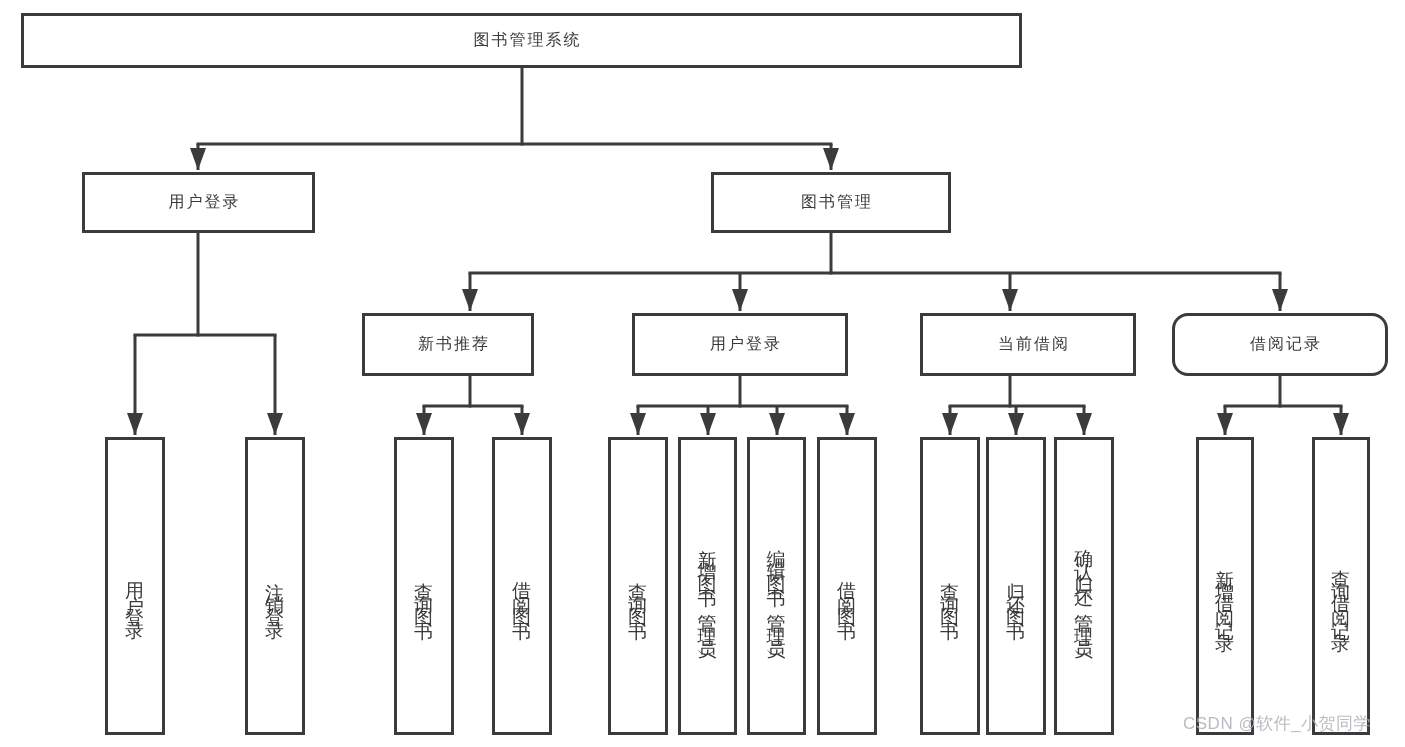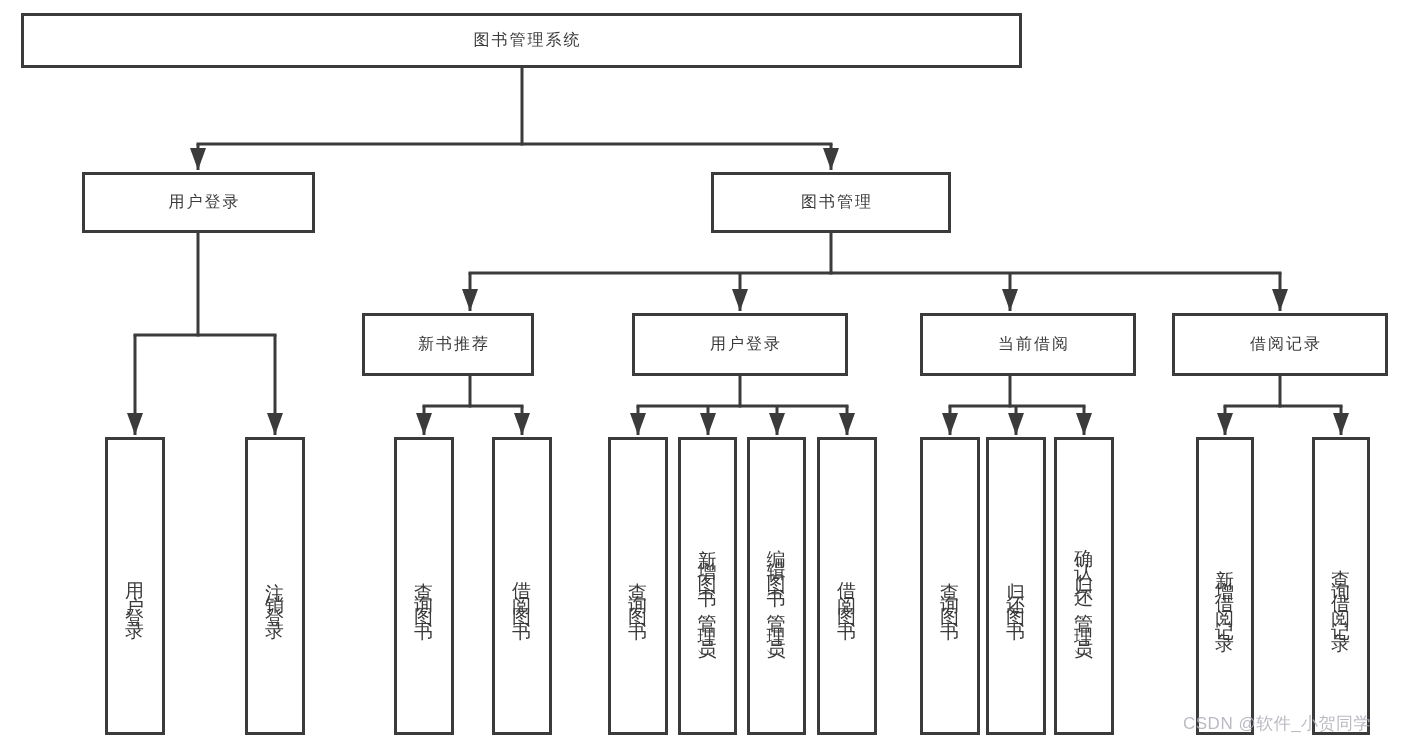--- a/index.html
+++ b/index.html
@@ -47,21 +47,21 @@
     white-space:nowrap;
     margin-bottom:-13px;
   }
   
   #n-root{left:21px;top:13px;width:1001px;height:55px;}
   #n-login{left:82px;top:172px;width:233px;height:61px;}
   #n-mgmt{left:711px;top:172px;width:240px;height:61px;}
   #n-l3-0{left:362px;top:313px;width:172px;height:63px;}
   #n-l3-1{left:632px;top:313px;width:216px;height:63px;}
   #n-l3-2{left:920px;top:313px;width:216px;height:63px;}
-  #n-l3-3{left:1172px;top:313px;width:216px;height:63px;}
+  #n-l3-3{left:1172px;top:313px;width:216px;height:63px;border-radius:16px;}
   #lf-0{left:105px;}
   #lf-1{left:245px;}
   #lf-2{left:394px;}
   #lf-3{left:492px;}
   #lf-4{left:608px;}
   #lf-5{left:678px;width:59px;}
   #lf-6{left:747px;width:59px;}
   #lf-7{left:817px;}
   #lf-8{left:920px;}
   #lf-9{left:986px;}

